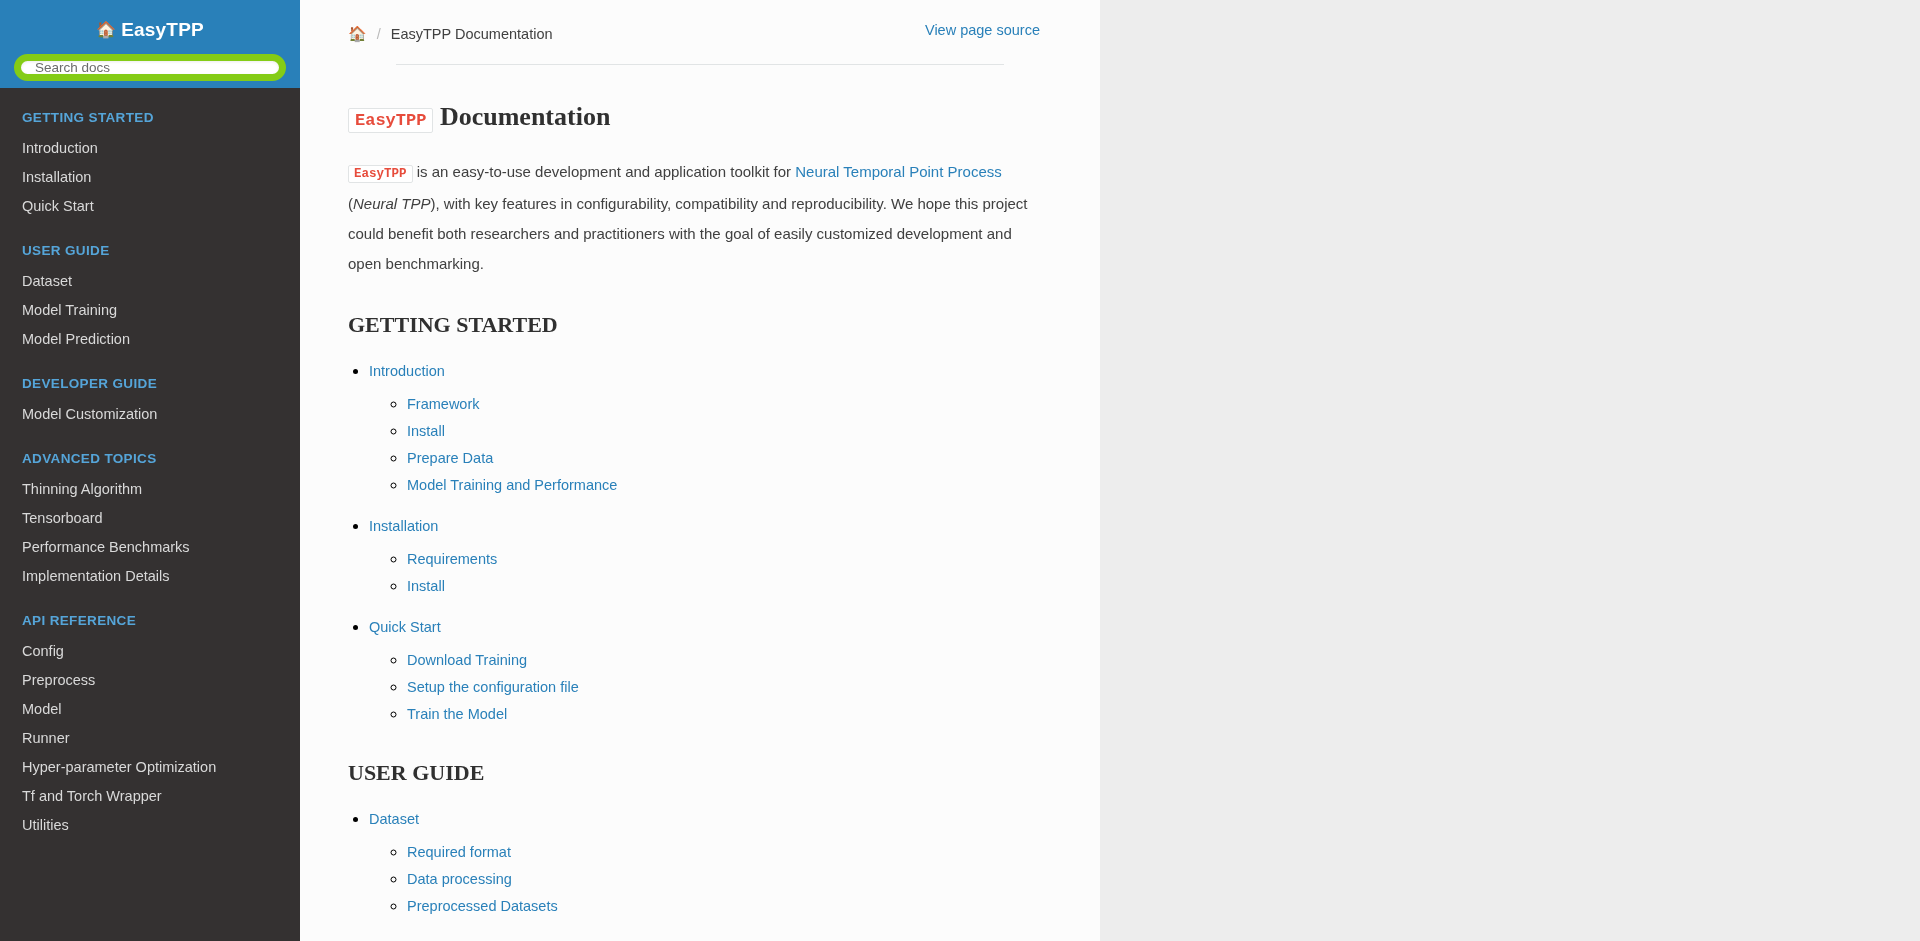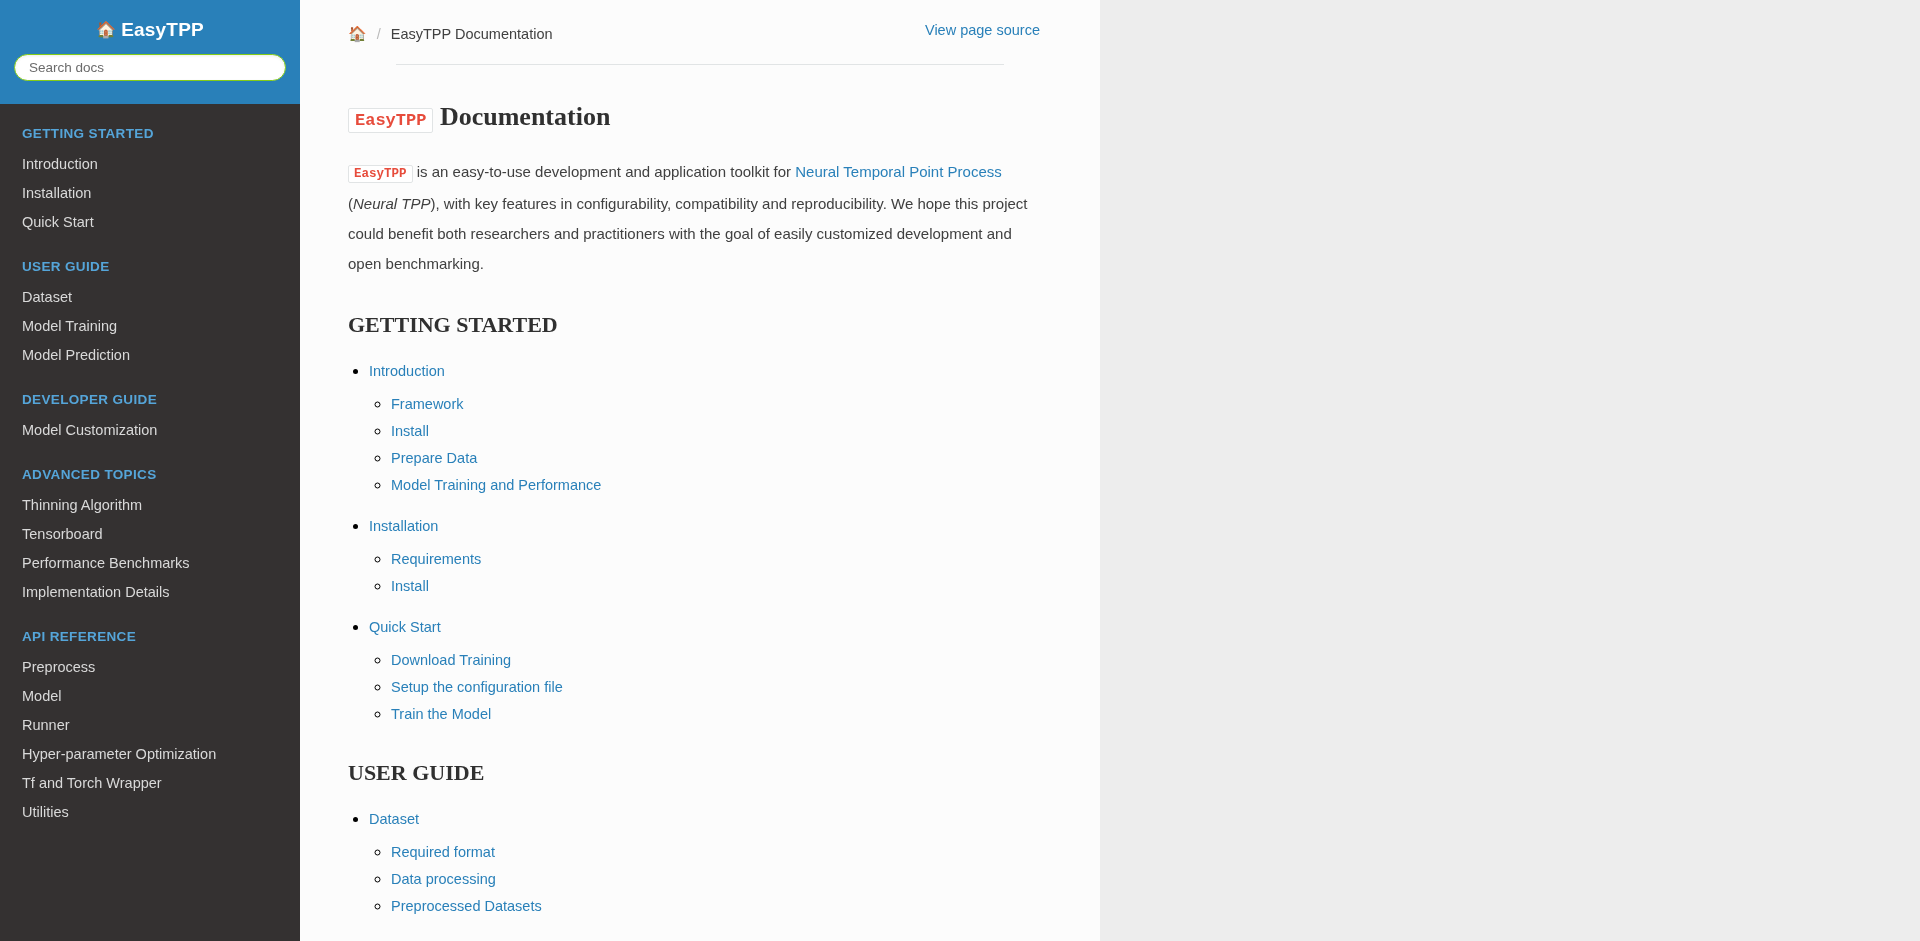--- a/index.html
+++ b/index.html
@@ -17,21 +17,21 @@
   
   #sidebar {
     position: absolute; top: 0; left: 0;
     width: 300px; height: 941px;
     background: #343131;
     overflow: hidden;
   }
   #sidebar-header {
     background: #2980b9;
     padding: 16px 0 0 0;
-    height: 104px;
+    height: 88px;
   }
   .brand {
     display: block;
     text-align: center;
     color: #ffffff;
     font-size: 19px;
     font-weight: bold;
     letter-spacing: .2px;
     text-decoration: none;
     line-height: 20px;
@@ -39,21 +39,21 @@
   }
   .brand .home-glyph {
     font-size: 16px;
     margin-right: 5px;
     position: relative;
     top: -1px;
   }
   .search-wrap { padding: 13px 14px 0 14px; }
   #search-input {
     width: 272px; height: 27px;
-    border: 1px solid #84cc16;
+    border: 7px solid #84cc16;
     border-radius: 50px;
     padding: 0 14px;
     font-size: 13.5px;
     color: #333;
     font-family: "Liberation Sans", sans-serif;
     outline: none;
     background: #fff;
     box-shadow: inset 0 1px 3px rgba(0,0,0,.08);
   }
   #search-input::placeholder { color: #6b6b6b; }
@@ -165,21 +165,21 @@
     color: #2980b9;
     font-size: 14.5px;
     text-decoration: none;
     line-height: 28px;
   }
   ul.toctree ul {
     list-style: circle;
     margin: 6px 0 14px 0;
     padding-left: 22px;
   }
-  ul.toctree ul li { margin: 0 0 1px 0; }
+  ul.toctree ul li { margin: 0 0 1px 16px; }
   ul.toctree ul li a {
     color: #2980b9;
     font-size: 14.5px;
     text-decoration: none;
     line-height: 26px;
   }
 </style>
 </head>
 <body>
 
@@ -235,20 +235,23 @@
           </li>
           <li>
             <a href="#">Performance Benchmarks</a>
           </li>
           <li>
             <a href="#">Implementation Details</a>
           </li>
         </ul>
         <p class="nav-caption">API REFERENCE</p>
         <ul class="nav-list">
+          <li>
+            <a href="#">Config</a>
+          </li>
           <li>
             <a href="#">Preprocess</a>
           </li>
           <li>
             <a href="#">Model</a>
           </li>
           <li>
             <a href="#">Runner</a>
           </li>
           <li>

